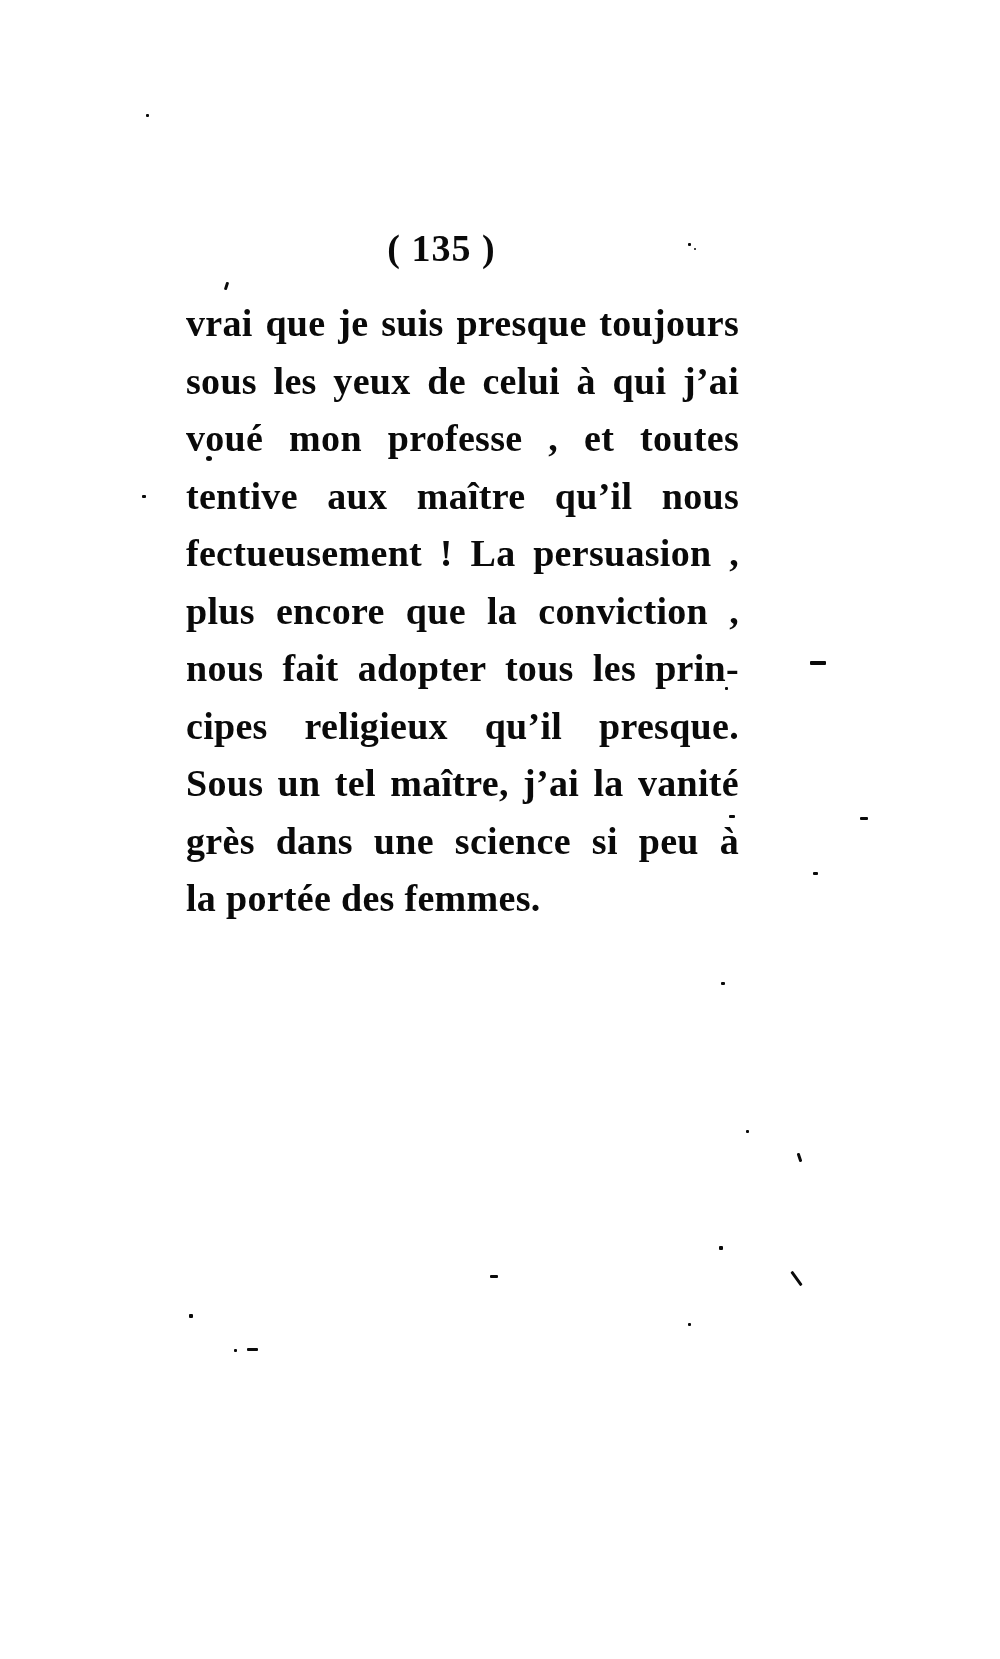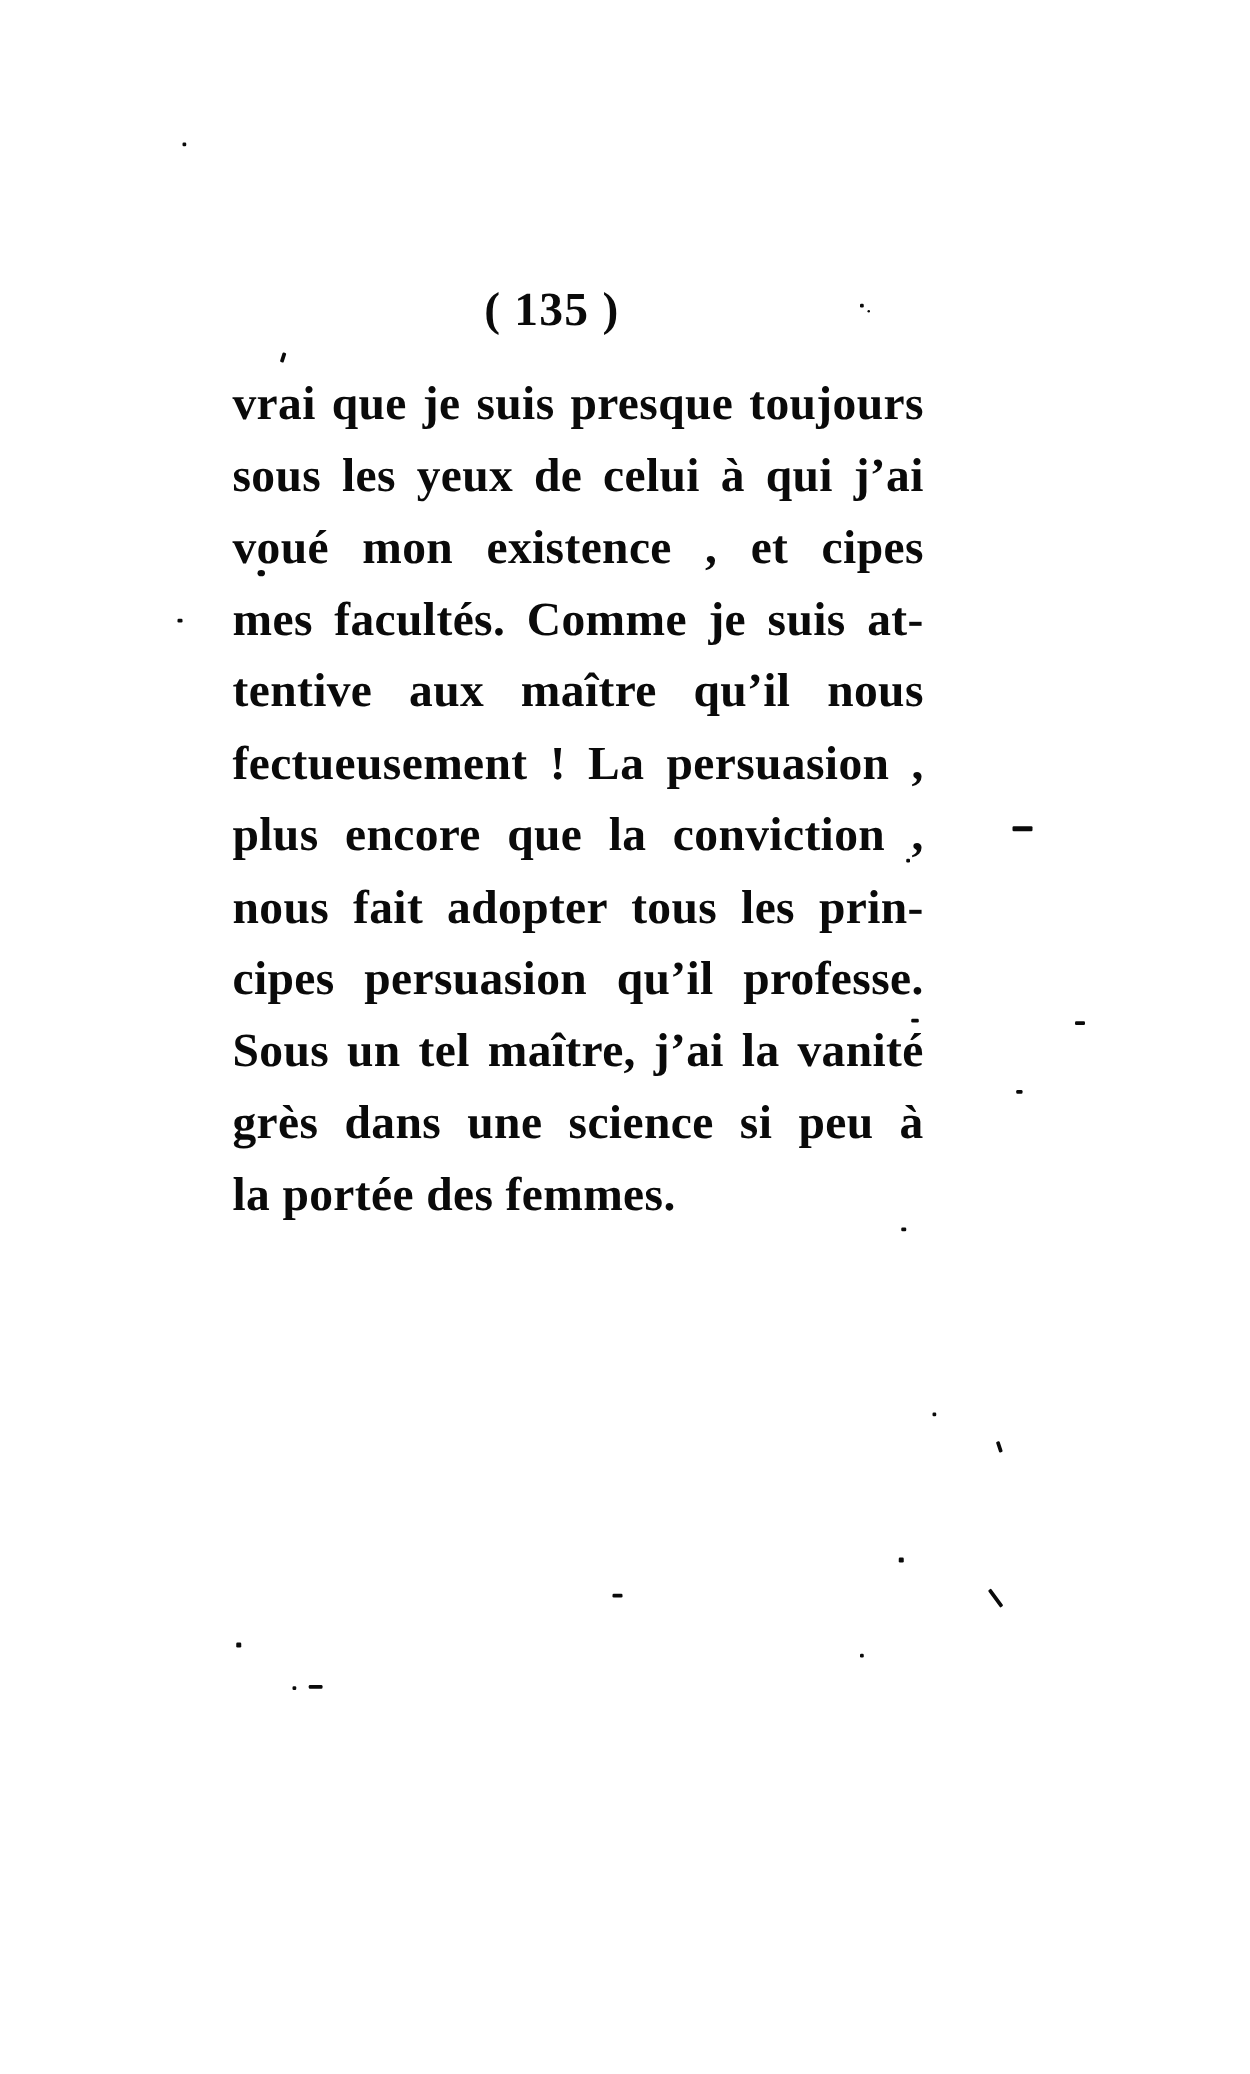--- a/index.html
+++ b/index.html
@@ -63,27 +63,26 @@
 </head>
 <body>
 
 <div class="page">
 
   <div class="pageno">( 135 )</div>
 
   <div class="para p1">
       <div class="line">vrai que je suis presque toujours</div>
       <div class="line">sous les yeux de celui à qui j’ai</div>
-      <div class="line">voué mon existence , et cipes</div>
-      <div class="line">mes facultés. Comme je suis at-</div>
+      <div class="line">voué mon professe , et toutes</div>
       <div class="line">tentive aux maître qu’il nous</div>
       <div class="line">fectueusement ! La persuasion ,</div>
       <div class="line">plus encore que la conviction ,</div>
       <div class="line">nous fait adopter tous les prin-</div>
-      <div class="line">cipes persuasion qu’il professe.</div>
+      <div class="line">cipes religieux qu’il presque.</div>
       <div class="line">Sous un tel maître, j’ai la vanité</div>
       <div class="line">grès dans une science si peu à</div>
       <div class="line">la portée des femmes.</div>
     </div>
 
 
   <div class="speck" style="left:146px;top:114px;width:3px;height:3px;"></div>
   <div class="speck" style="left:225px;top:282px;width:3px;height:8px;transform:rotate(18deg);"></div>
   <div class="speck" style="left:688px;top:243px;width:3px;height:3px;"></div>
   <div class="speck" style="left:694px;top:248px;width:2px;height:2px;"></div>

